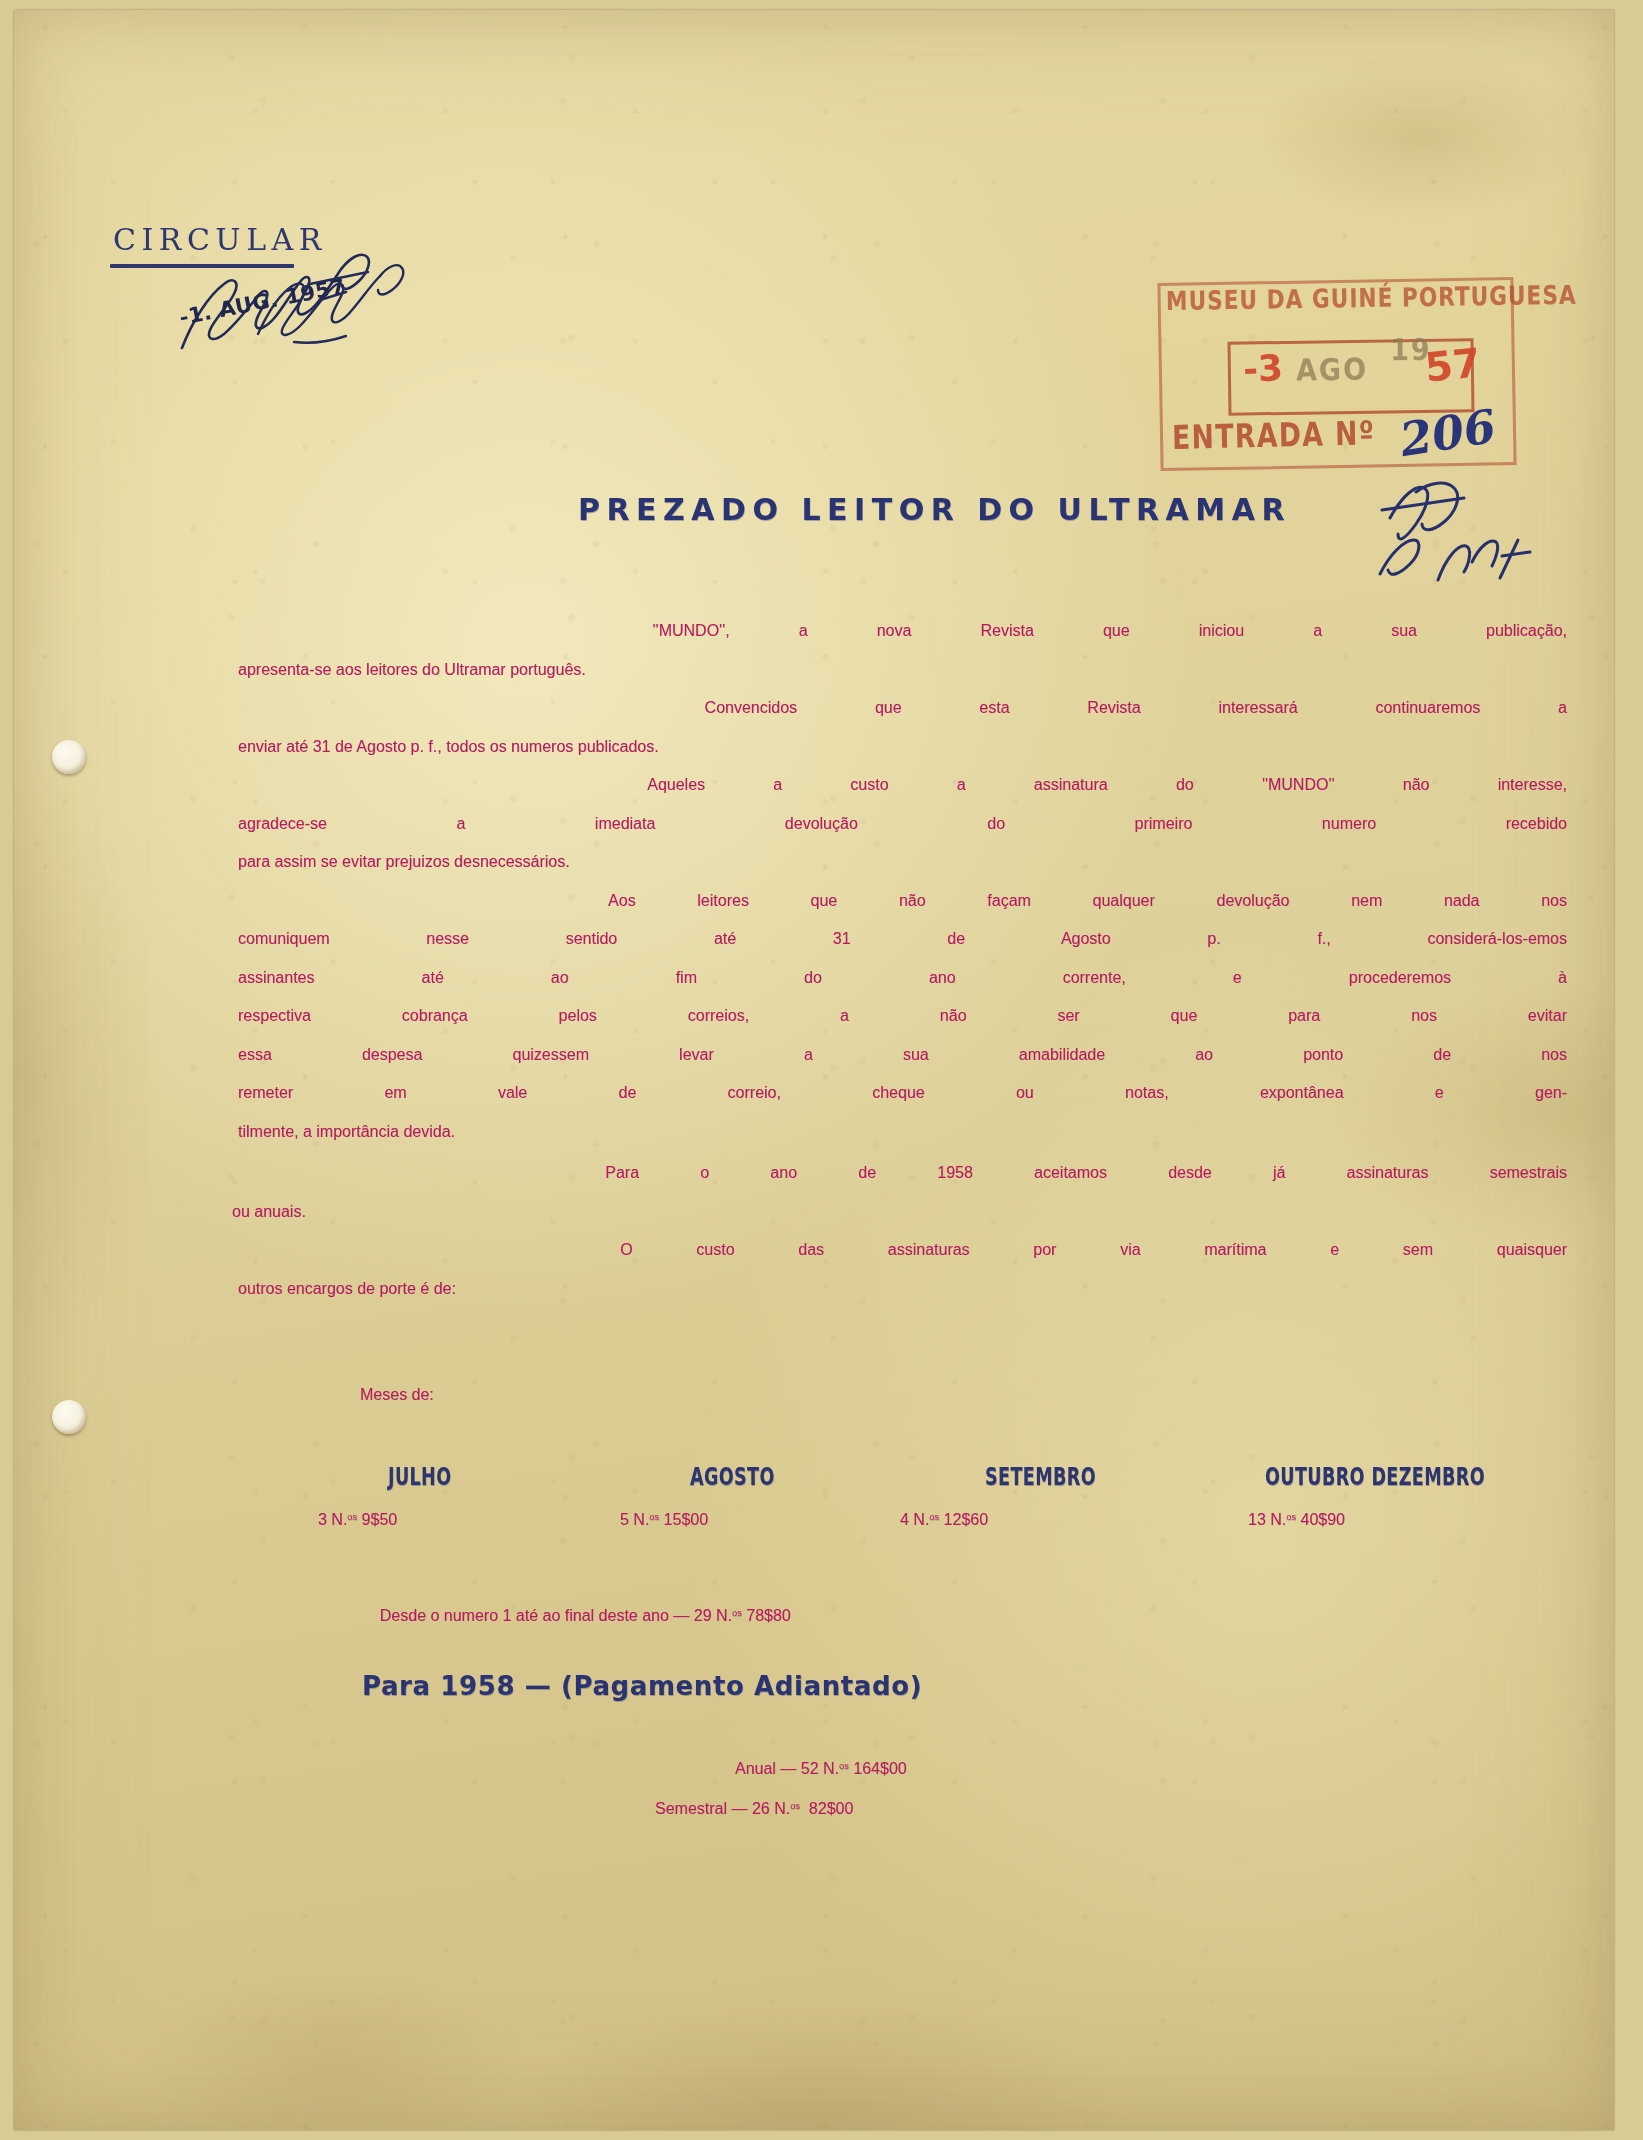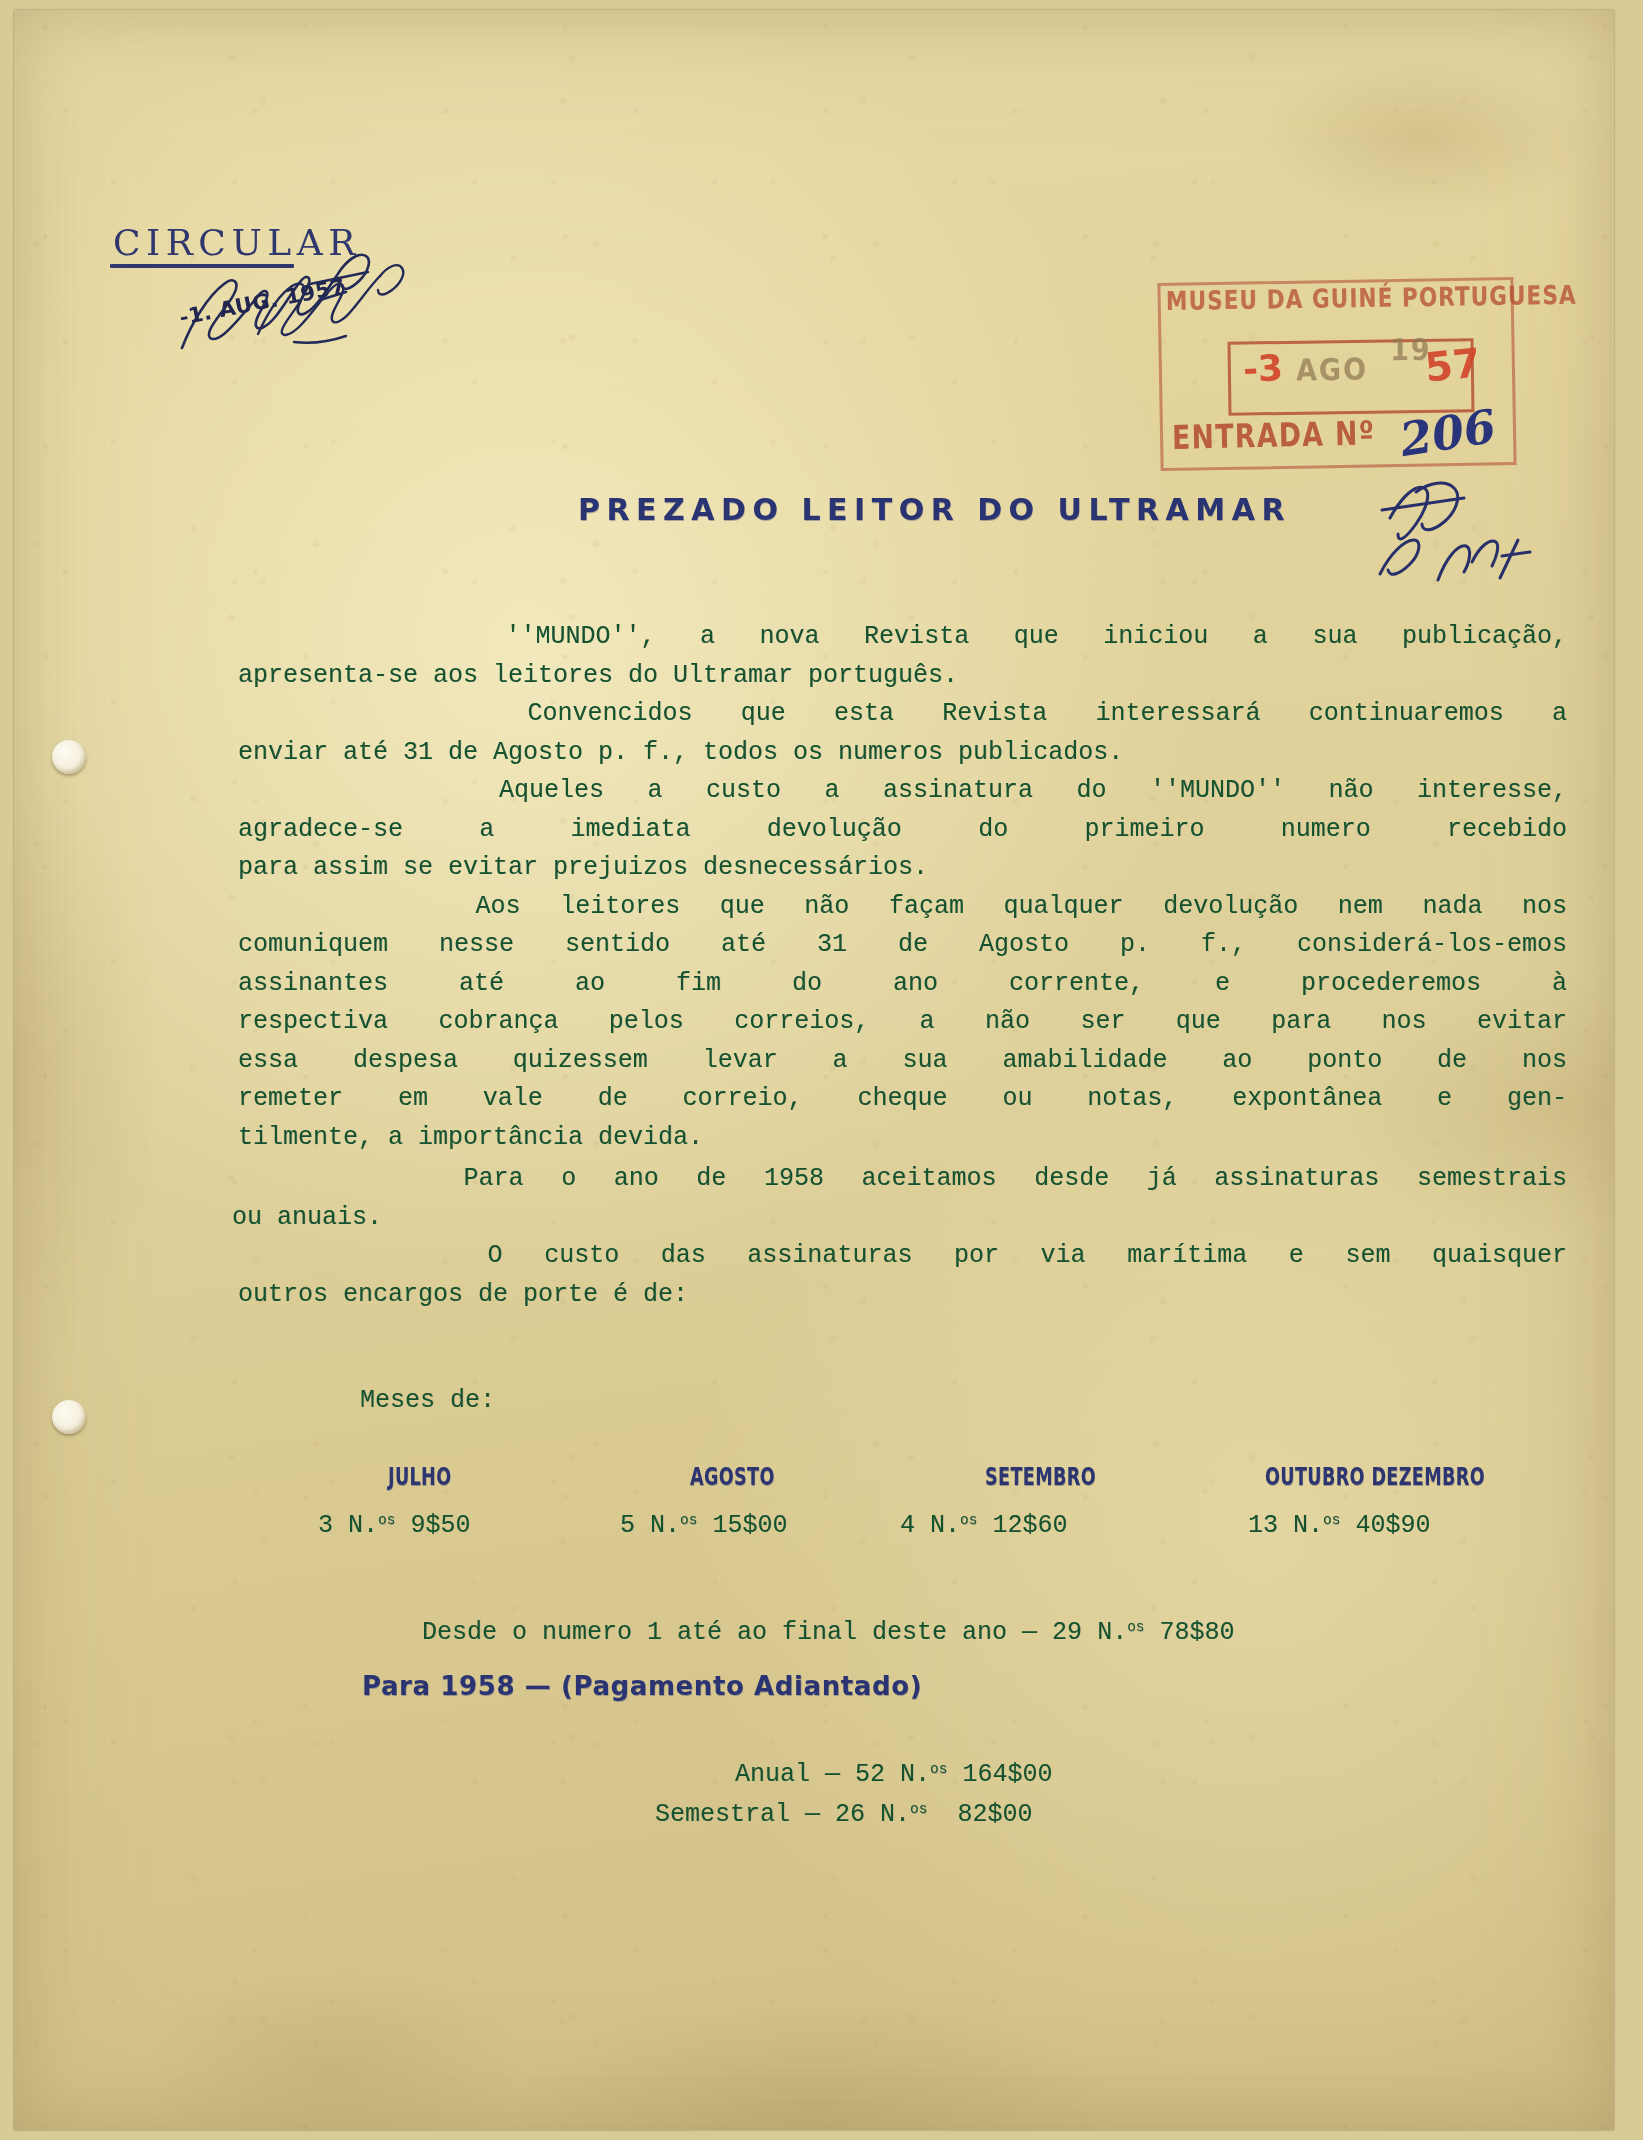--- a/index.html
+++ b/index.html
@@ -84,21 +84,21 @@
 
   
   .t {
     position: absolute;
     color: #30386e;
     white-space: pre;
   }
 
   .circular {
     font-family: "DejaVu Serif", "Liberation Serif", serif;
-    font-size: 36px;
+    font-size: 30px;
     letter-spacing: 5.5px;
     color: #2f376e;
     font-weight: 400;
   }
   .circular-rule {
     position: absolute;
     height: 4px;
     background: #2f376e;
     border-radius: 1px;
   }
@@ -109,23 +109,23 @@
     font-size: 30px;
     letter-spacing: 6.5px;
     color: #2b3472;
     text-shadow: 0.5px 0.5px 0 rgba(43,52,114,0.35);
   }
 
   
   .line {
     position: absolute;
     left: 0;
-    color: #14532d;
-    font-family: Liberation Mono, monospace;
-    font-size: 25px;
+    color: #be185d;
+    font-family: Liberation Sans, sans-serif;
+    font-size: 16px;
     white-space: pre;
     text-shadow: 0.4px 0.35px 0 rgba(52,59,115,0.28);
   }
 
   
   .month-head {
     position: absolute;
     font-family: "DejaVu Sans Condensed", "DejaVu Sans", "Liberation Sans", sans-serif;
     font-weight: 700;
     font-size: 25px;

